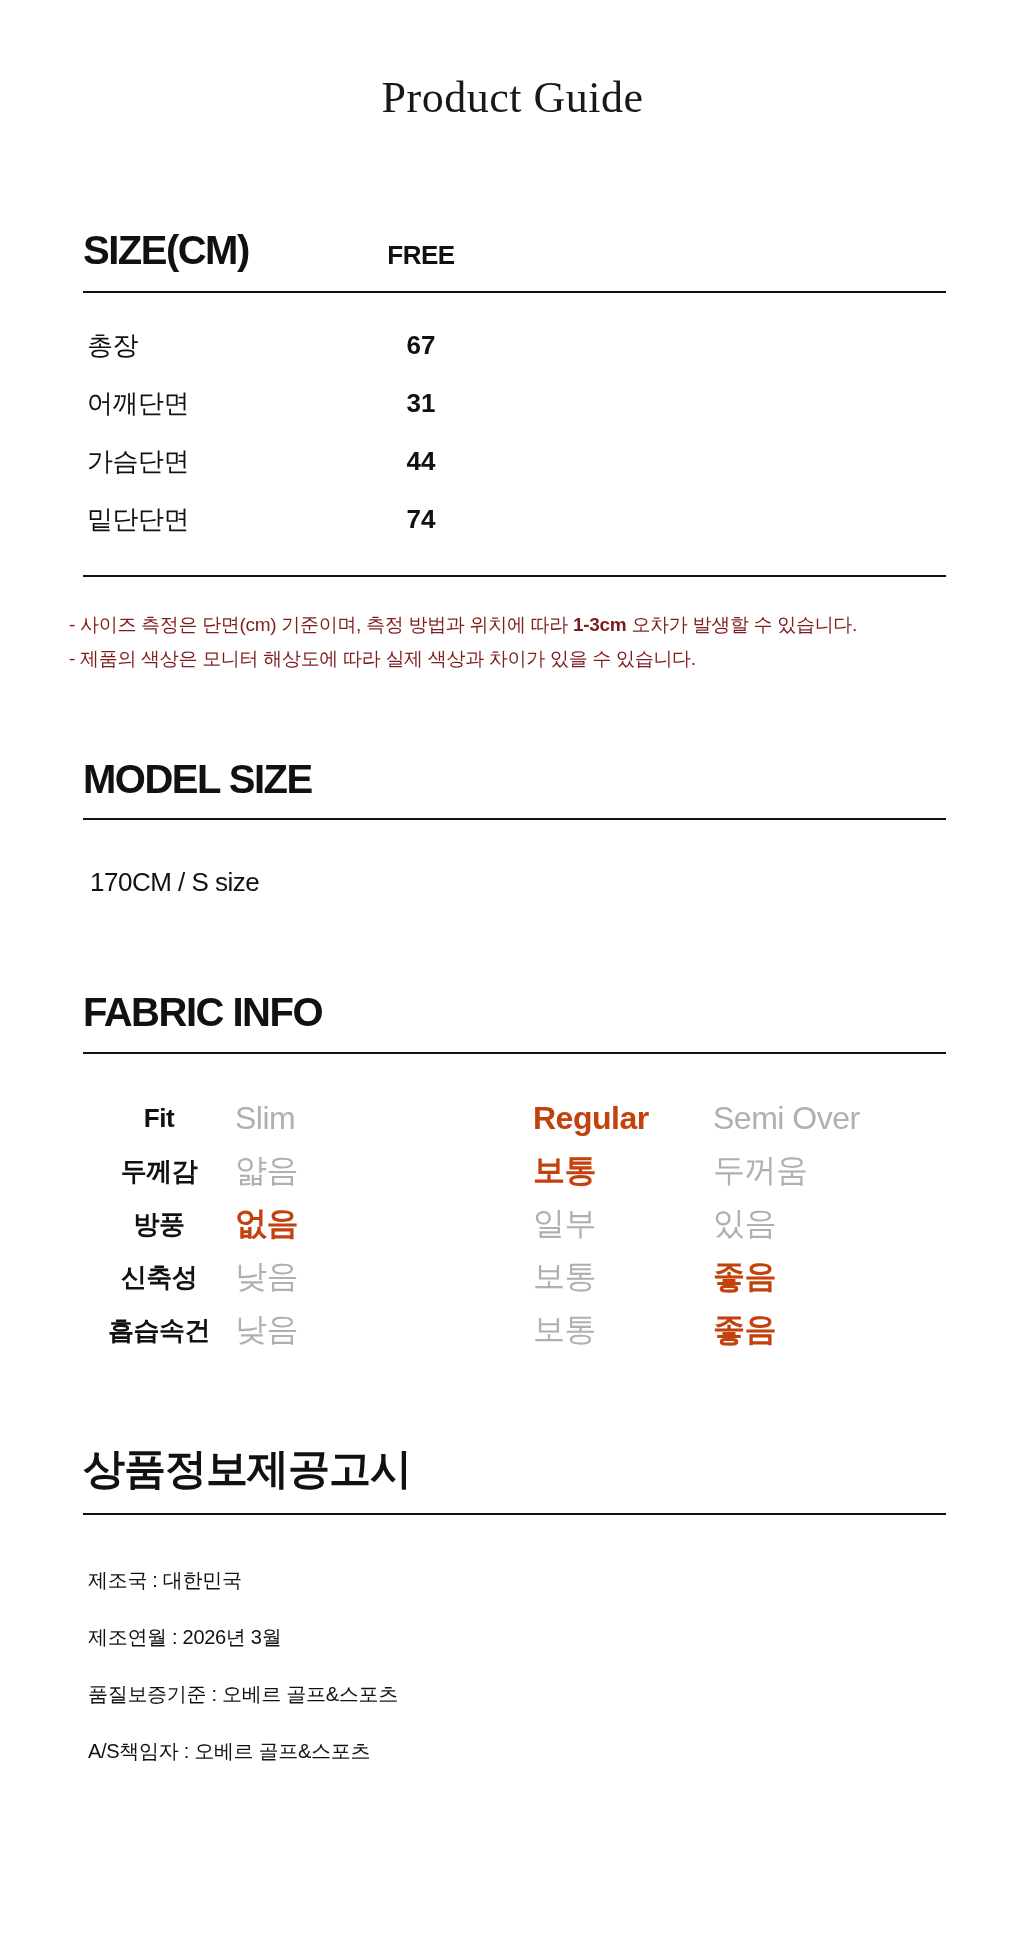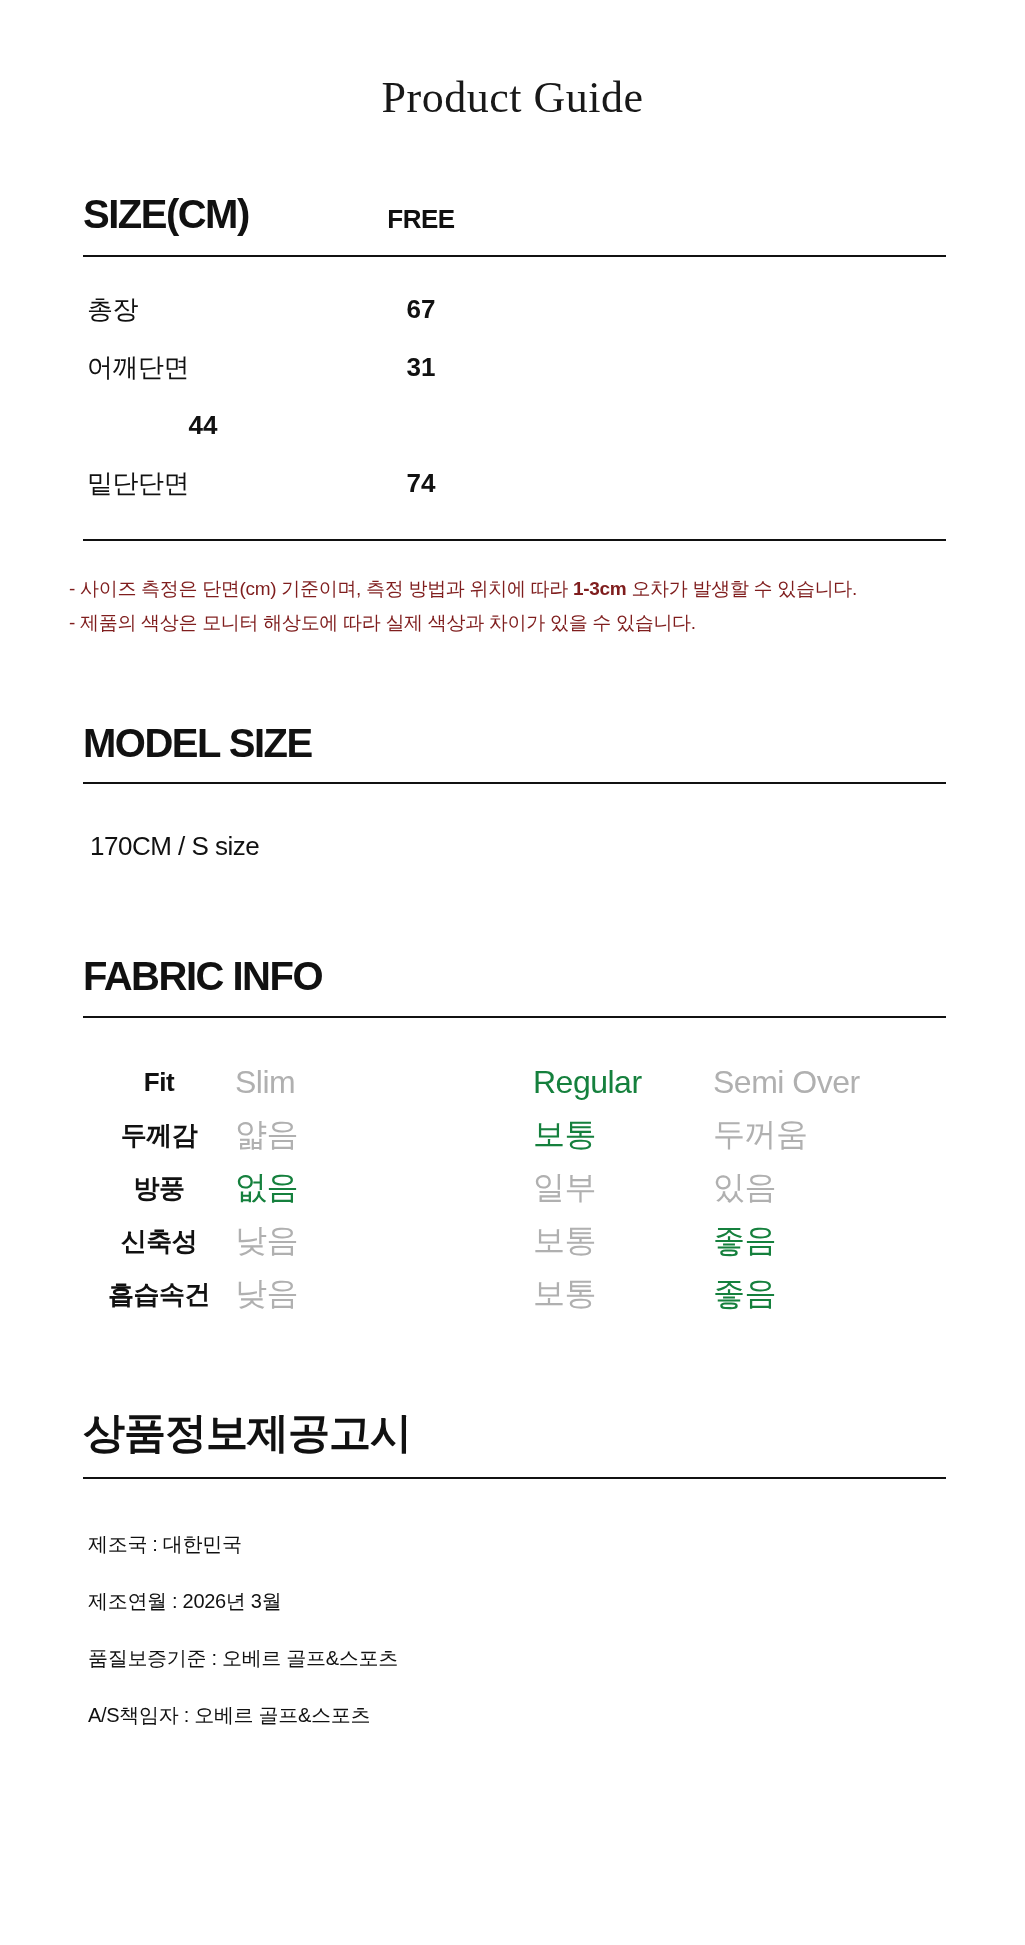--- a/index.html
+++ b/index.html
@@ -18,21 +18,21 @@
     line-height:1.2;
     color:#181818;
     letter-spacing:0.5px;
   }
   .content { width:863px; margin-left:83px; }
 
   .rule { border-top:2px solid #111111; height:0; width:100%; }
 
   
   .size-header {
-    margin-top:66px;
+    margin-top:102px;
     display:grid;
     grid-template-columns:240px 196px;
     align-items:baseline;
   }
   .size-heading {
     font-size:40px; font-weight:700; letter-spacing:-1.5px; line-height:46px;
   }
   .size-col-header {
     font-size:26px; font-weight:700; text-align:center; letter-spacing:-0.5px;
   }
@@ -62,21 +62,21 @@
   .fabric-heading { margin-top:92px; }
   .rule-fabric { margin-top:17px; }
   .fabric-table { margin-top:38px; }
   .fabric-row {
     display:grid;
     grid-template-columns:152px 298px 180px 233px;
     height:53px; align-items:center;
   }
   .fabric-row-label { font-size:26px; font-weight:700; text-align:center; letter-spacing:-0.5px; }
   .fabric-cell { font-size:32px; font-weight:400; color:#b0b0b0; letter-spacing:-0.5px; }
-  .fabric-cell.active { color:#15803d; font-weight:400; }
+  .fabric-cell.active { color:#c2410c; font-weight:700; }
 
   
   .info-heading { margin-top:87px; font-size:42px; line-height:50px; letter-spacing:-1px; font-weight:700; }
   .rule-info { margin-top:19px; }
   .info-items { margin-top:50px; }
   .info-item { font-size:20px; line-height:30px; margin-bottom:27px; padding-left:5px; letter-spacing:-0.3px; }
 </style>
 </head>
 <body>
 
@@ -96,20 +96,21 @@
       <div class="size-rows">
         <div class="size-row">
           <div class="size-row-label">총장</div>
           <div class="size-row-value">67</div>
         </div>
         <div class="size-row">
           <div class="size-row-label">어깨단면</div>
           <div class="size-row-value">31</div>
         </div>
         <div class="size-row">
+          <div class="size-row-label">가슴단면</div>
           <div class="size-row-value">44</div>
         </div>
         <div class="size-row">
           <div class="size-row-label">밑단단면</div>
           <div class="size-row-value">74</div>
         </div>
       </div>
       <div class="rule rule-size-bottom"></div>
 
       <div class="notes">

